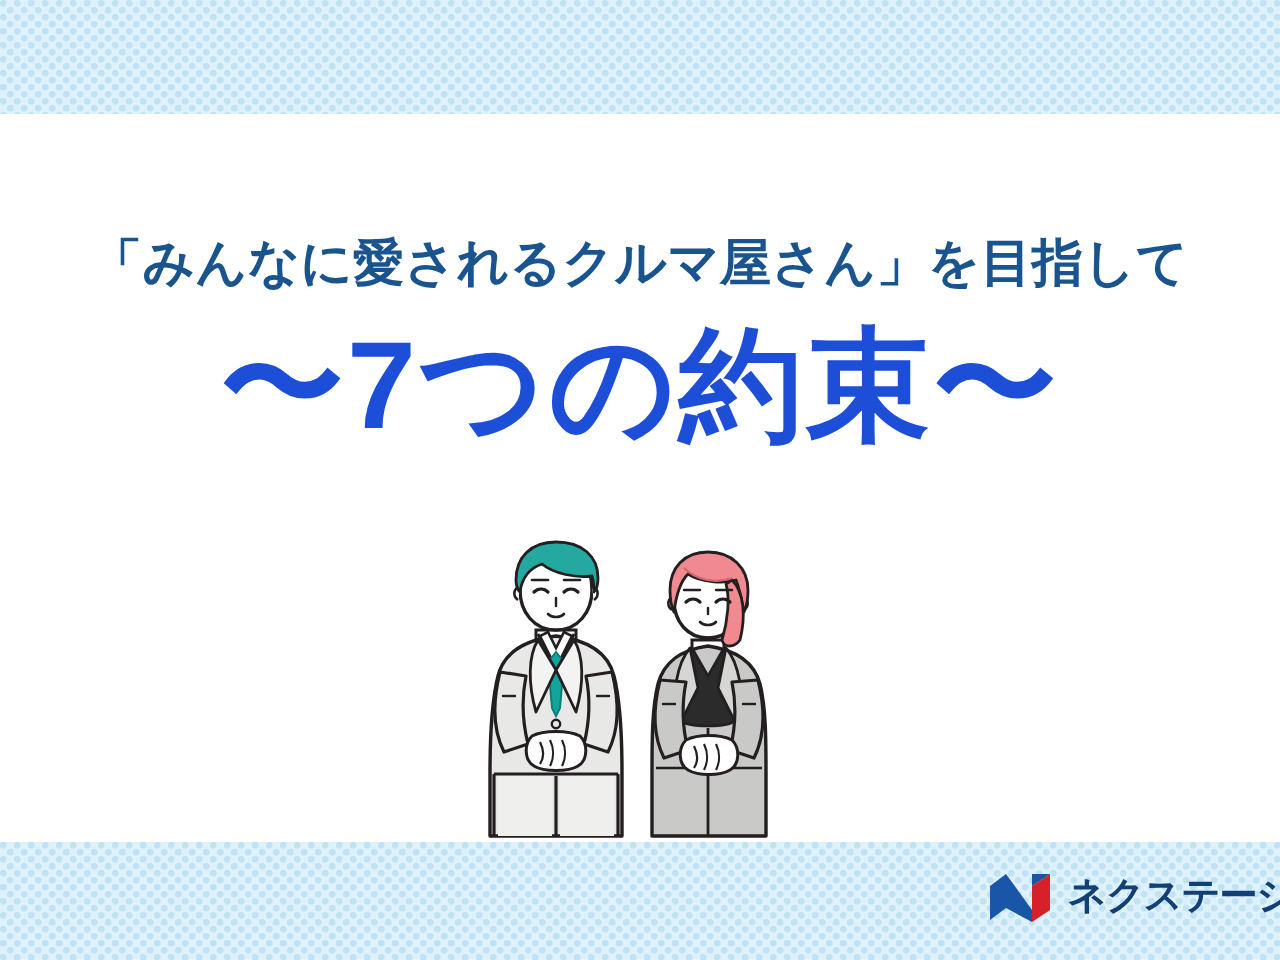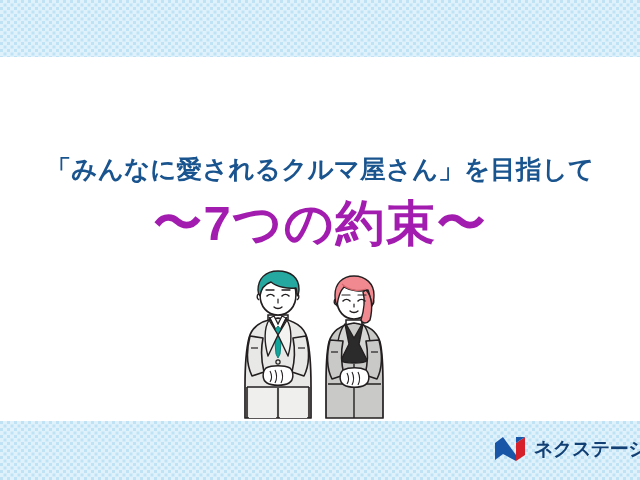--- a/index.html
+++ b/index.html
@@ -53,30 +53,29 @@
   }
   #headline-main {
     display: block;
     font-family: "Liberation Sans", sans-serif;
     font-size: 25.5px;
     font-weight: bold;
     letter-spacing: 0.2px;
     color: #1a548f;
     line-height: 1.15;
     white-space: nowrap;
-    margin-top: 37px;
   }
   #headline-sub {
     display: block;
     margin-top: 14px;
     font-family: "Liberation Sans", sans-serif;
-    font-size: 49px;
+    font-size: 62px;
     font-weight: bold;
     letter-spacing: 1.5px;
-    color: #a21caf;
+    color: #1d4ed8;
     line-height: 1.05;
     white-space: nowrap;
   }
 
   
   #illustration {
     position: absolute;
     left: 236px;
     top: 268px;
     width: 190px;

